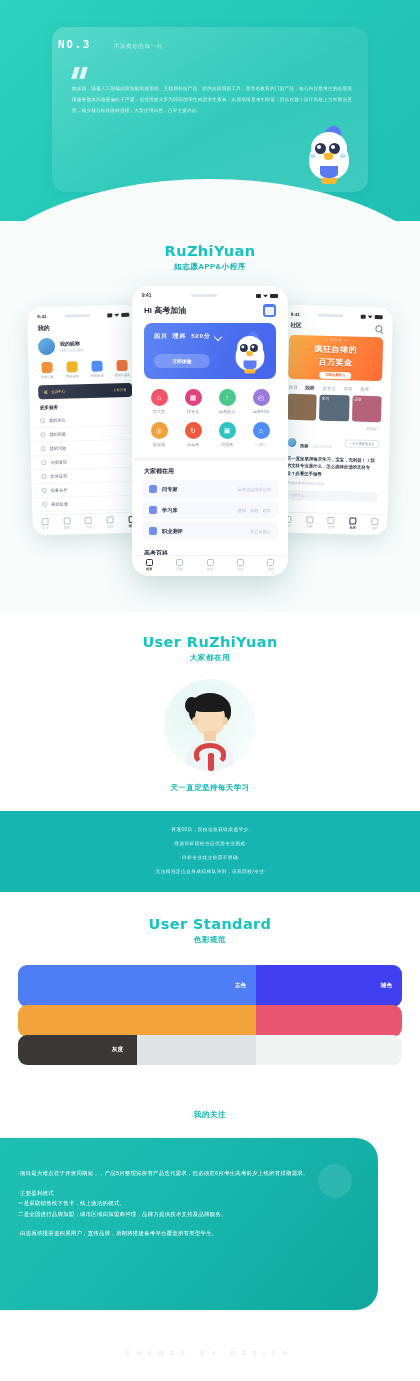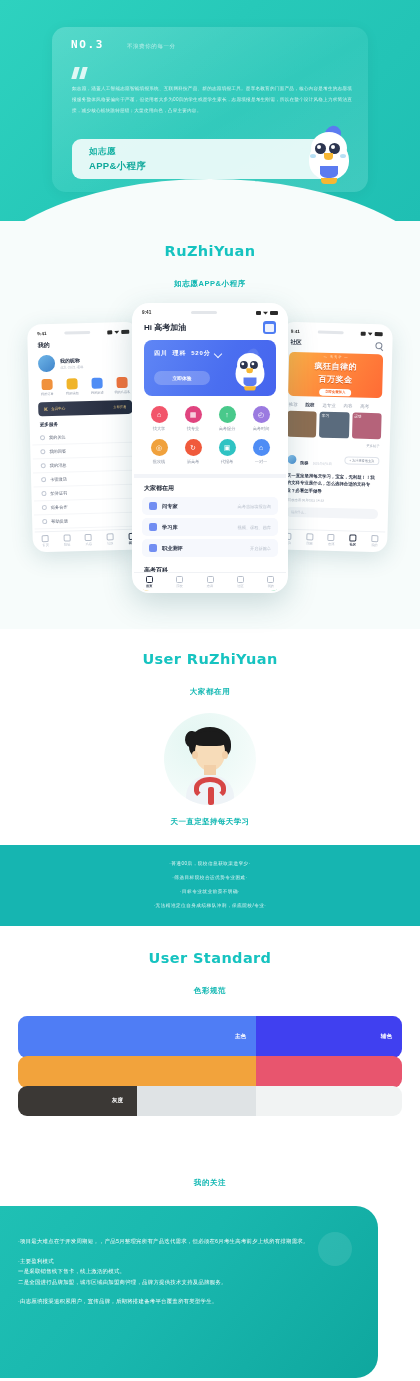--- a/index.html
+++ b/index.html
@@ -24,21 +24,21 @@
     border-radius: 50% 50% 0 0 / 100% 100% 0 0;
   }
   .hero-card {
     position: absolute; left: 52px; top: 27px;
     width: 316px; height: 165px;
     border-radius: 14px;
     background: linear-gradient(150deg, rgba(255,255,255,.20) 0%, rgba(255,255,255,.06) 55%, rgba(255,255,255,.14) 100%);
     box-shadow: 0 2px 14px rgba(0,0,0,.05);
   }
   .hero-no {
-    position: absolute; left: 19px; top: 11px;
+    position: absolute; left: 6px; top: 11px;
     display: flex; align-items: baseline; gap: 23px;
   }
   .hero-no .num {
     font-size: 11px; font-weight: 700; color:#ffffff;
     letter-spacing: 1.6px;
     font-family: "DejaVu Sans Mono", monospace;
   }
   .hero-no .sub { font-size: 5.5px; color: rgba(255,255,255,.62); letter-spacing: .6px; }
   .quote-mark {
     position: absolute; left: 21px; top: 40px;
@@ -77,21 +77,21 @@
   .m-beak { position:absolute; left: 20px; bottom: 26px; width: 9px; height: 7px; background:#f7b733; border-radius: 0 0 50% 50%; }
   .m-bib { position:absolute; left: 16px; bottom: 8px; width: 18px; height: 12px; background:#5b7bf0; border-radius: 0 0 40% 40%; }
   .m-feet { position:absolute; left: 17px; bottom: 2px; width: 16px; height: 6px; background:#f7b733; border-radius: 0 0 4px 4px; }
   .m-cheek { position:absolute; bottom: 28px; width:6px; height:4px; background:#9fd6f2; border-radius:50%; opacity:.75;}
   .m-cheek.l{left:6px;} .m-cheek.r{left:36px;}
 
   
   .showcase { position: relative; width:420px; padding-top: 22px; padding-bottom: 26px; background:#f7fcfb; }
   .sec-title { text-align:center; }
   .sec-title .en { font-size: 14.5px; font-weight: 800; color:#16c3c0; letter-spacing:.4px; font-family:"DejaVu Sans", sans-serif;}
-  .sec-title .cn { font-size: 7.5px; font-weight: 700; color:#13b8b3; letter-spacing:.6px; margin-top: 20px; }
+  .sec-title .cn { font-size: 7.5px; font-weight: 700; color:#13b8b3; letter-spacing:.6px; margin-top: 3px; }
 
   .phones { position: relative; height: 300px; margin-top: 14px; }
   .phone {
     position:absolute; background:#fff; border-radius: 14px;
     box-shadow: 0 6px 22px rgba(30,90,100,.16);
     border: 2px solid #fff; overflow:hidden;
   }
   .phone.left  { left: 30px;  top: 20px; width: 112px; height: 228px; transform: rotate(-1.5deg); }
   .phone.right { right: 30px; top: 20px; width: 112px; height: 228px; transform: rotate(1.5deg); }
   .phone.center{ left: 132px; top: 0;   width: 156px; height: 290px; z-index: 5; border-radius: 17px; box-shadow: 0 10px 30px rgba(30,90,100,.22); }
@@ -255,24 +255,20 @@
         <span class="sub">不浪费你的每一分</span>
       </div>
 
       <div class="quote-mark">
           <i></i>
           <i></i>
         </div>
 
       <p class="hero-body">如志愿，涵盖人工智能志愿智能填报系统、互联网科技产品、新的志愿填报工具。是享名教育的门面产品，核心内容是考生的志愿填报服务整体风格要偏向于严谨，但使用者大多为00后的学生或是学生家长，志愿填报是考生刚需，所以在整个设计风格上力求简洁直接，减少核心板块跳转层级；大量使用白色，凸显主要内容。</p>
 
-      <div class="hero-pill">
-        <span class="l1">如志愿</span>
-        <span class="l2">APP&amp;小程序</span>
-      </div>
 
       <div class="mascot">
         <div class="m-tuft"></div>
         <div class="m-body"></div>
         <div class="m-head"></div>
         <div class="m-cheek l"></div>
           <div class="m-cheek r"></div>
         <div class="m-eye l"></div>
           <div class="m-eye r"></div>
         <div class="m-beak"></div>

